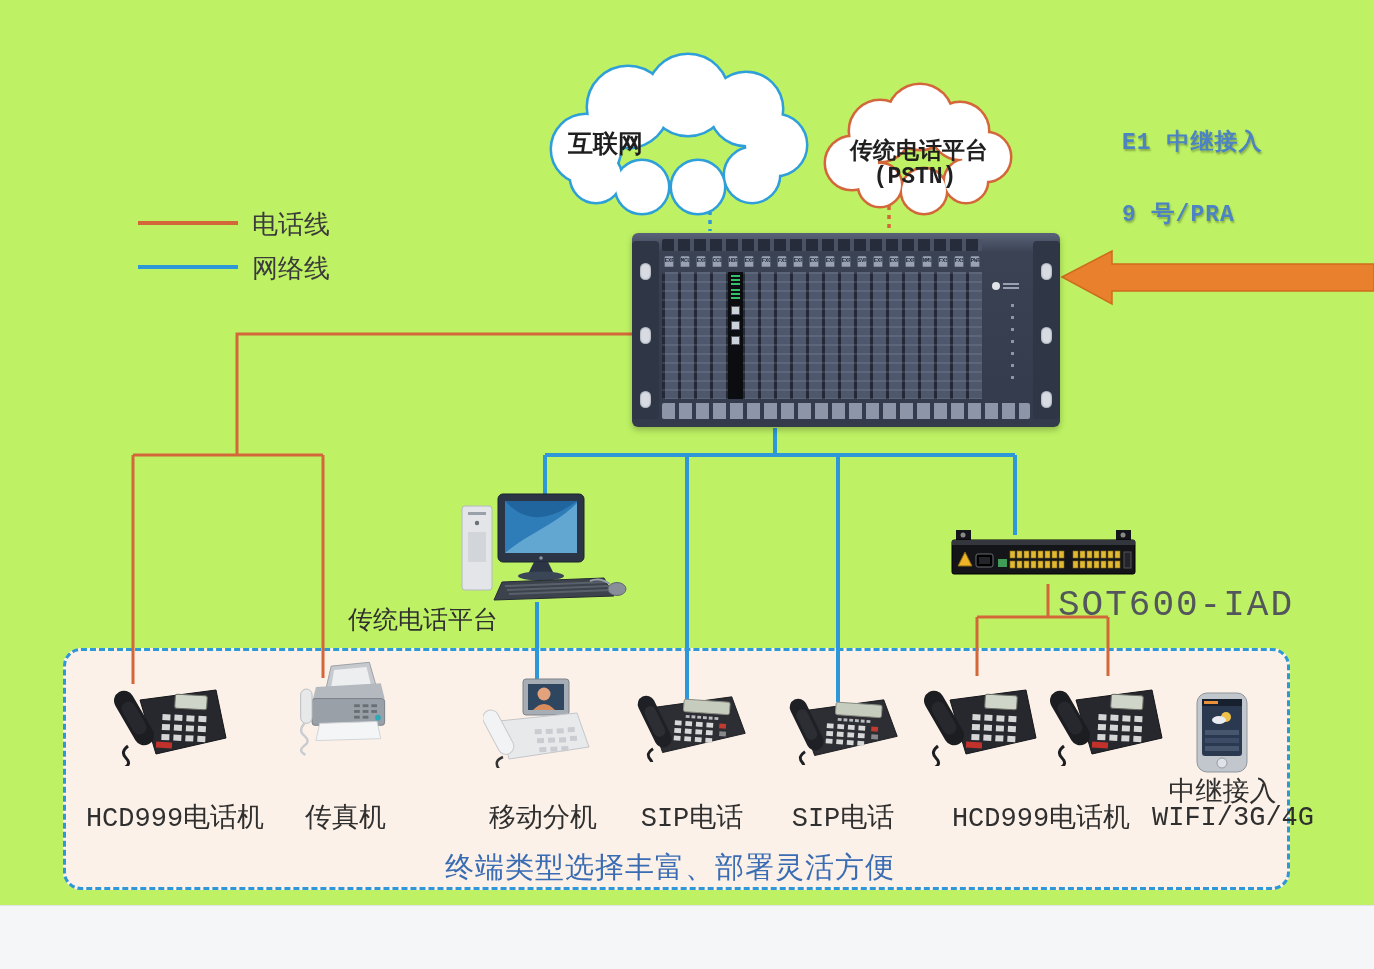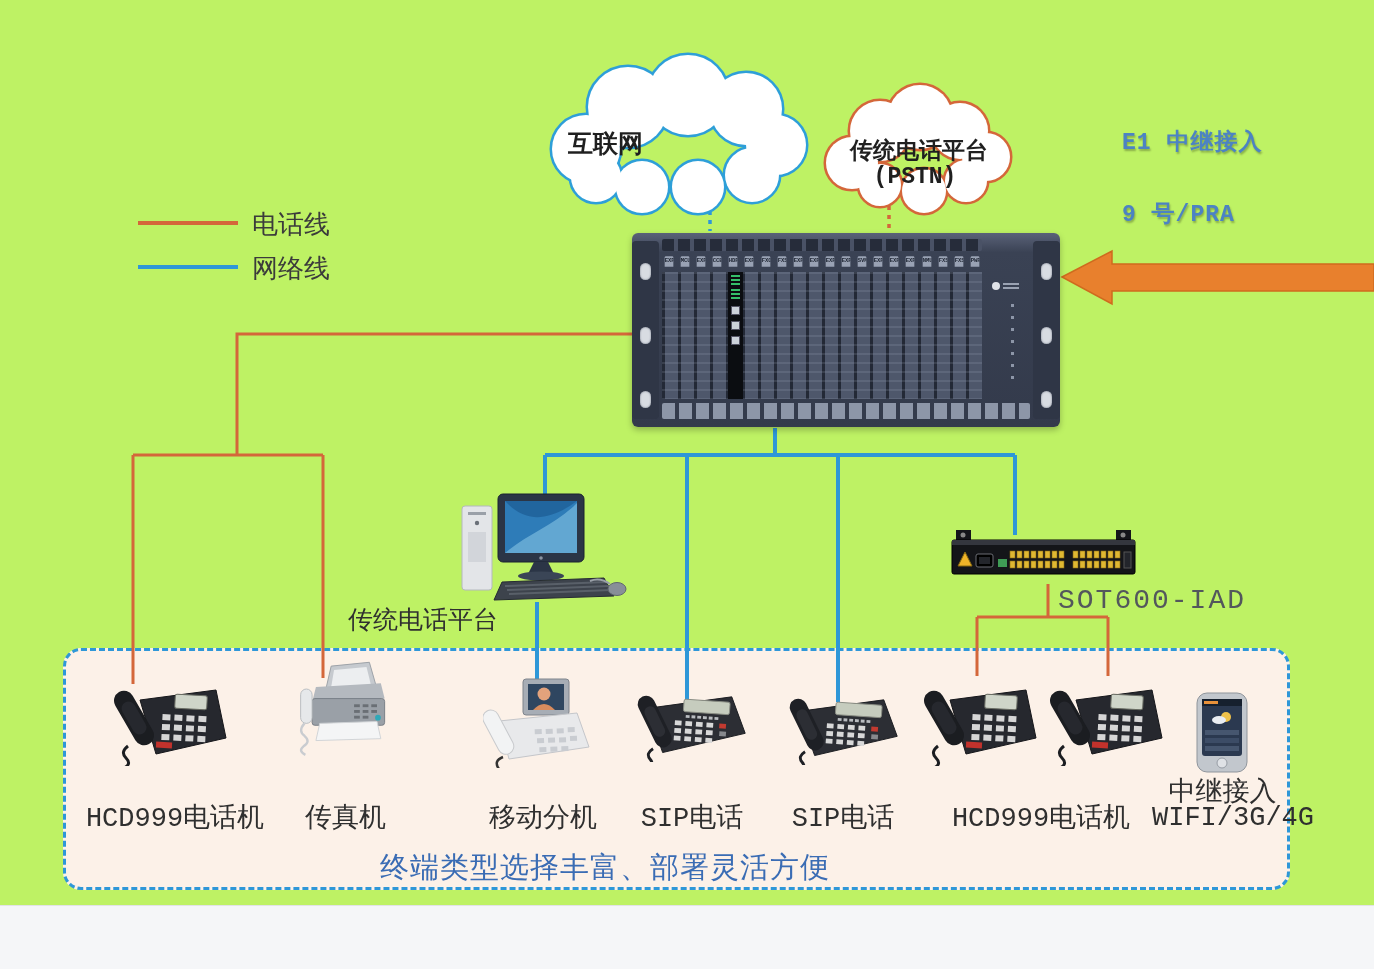--- a/index.html
+++ b/index.html
@@ -62,22 +62,22 @@
   .logo-bar{position:absolute;left:19px;width:16px;height:2px;background:#9aa2b2;}
   .lb1{top:11px;}.lb2{top:15px;}
   .ledcol{position:absolute;right:16px;top:32px;bottom:12px;width:3px;
     background:repeating-linear-gradient(180deg,#8d96a8 0 3px,transparent 3px 12px);}
   .ch-bottomtabs{position:absolute;left:30px;right:30px;bottom:8px;height:16px;border-radius:2px;
     background:repeating-linear-gradient(90deg,#8d96a8 0 13px,#343b4c 13px 17px);}
 
   
   .dev{position:absolute;z-index:3;}
   .dev-label{position:absolute;z-index:3;font-size:27px;color:#2f2f2f;text-align:center;white-space:nowrap;}
-  .iad-label{position:absolute;z-index:3;font-size:28px;color:#53575c;letter-spacing:2px;}
-  .caption{position:absolute;left:380px;top:848px;width:620px;z-index:3;
+  .iad-label{position:absolute;z-index:3;font-size:36px;color:#53575c;letter-spacing:2px;}
+  .caption{position:absolute;left:360px;top:848px;width:620px;z-index:3;text-align:center;
     font-size:29px;color:#3a6cb4;letter-spacing:1px;}
 </style>
 </head>
 <body>
 
 <div id="canvas">
 
   <div class="bottom-strip"></div>
   <div class="terminal-box"></div>
 

